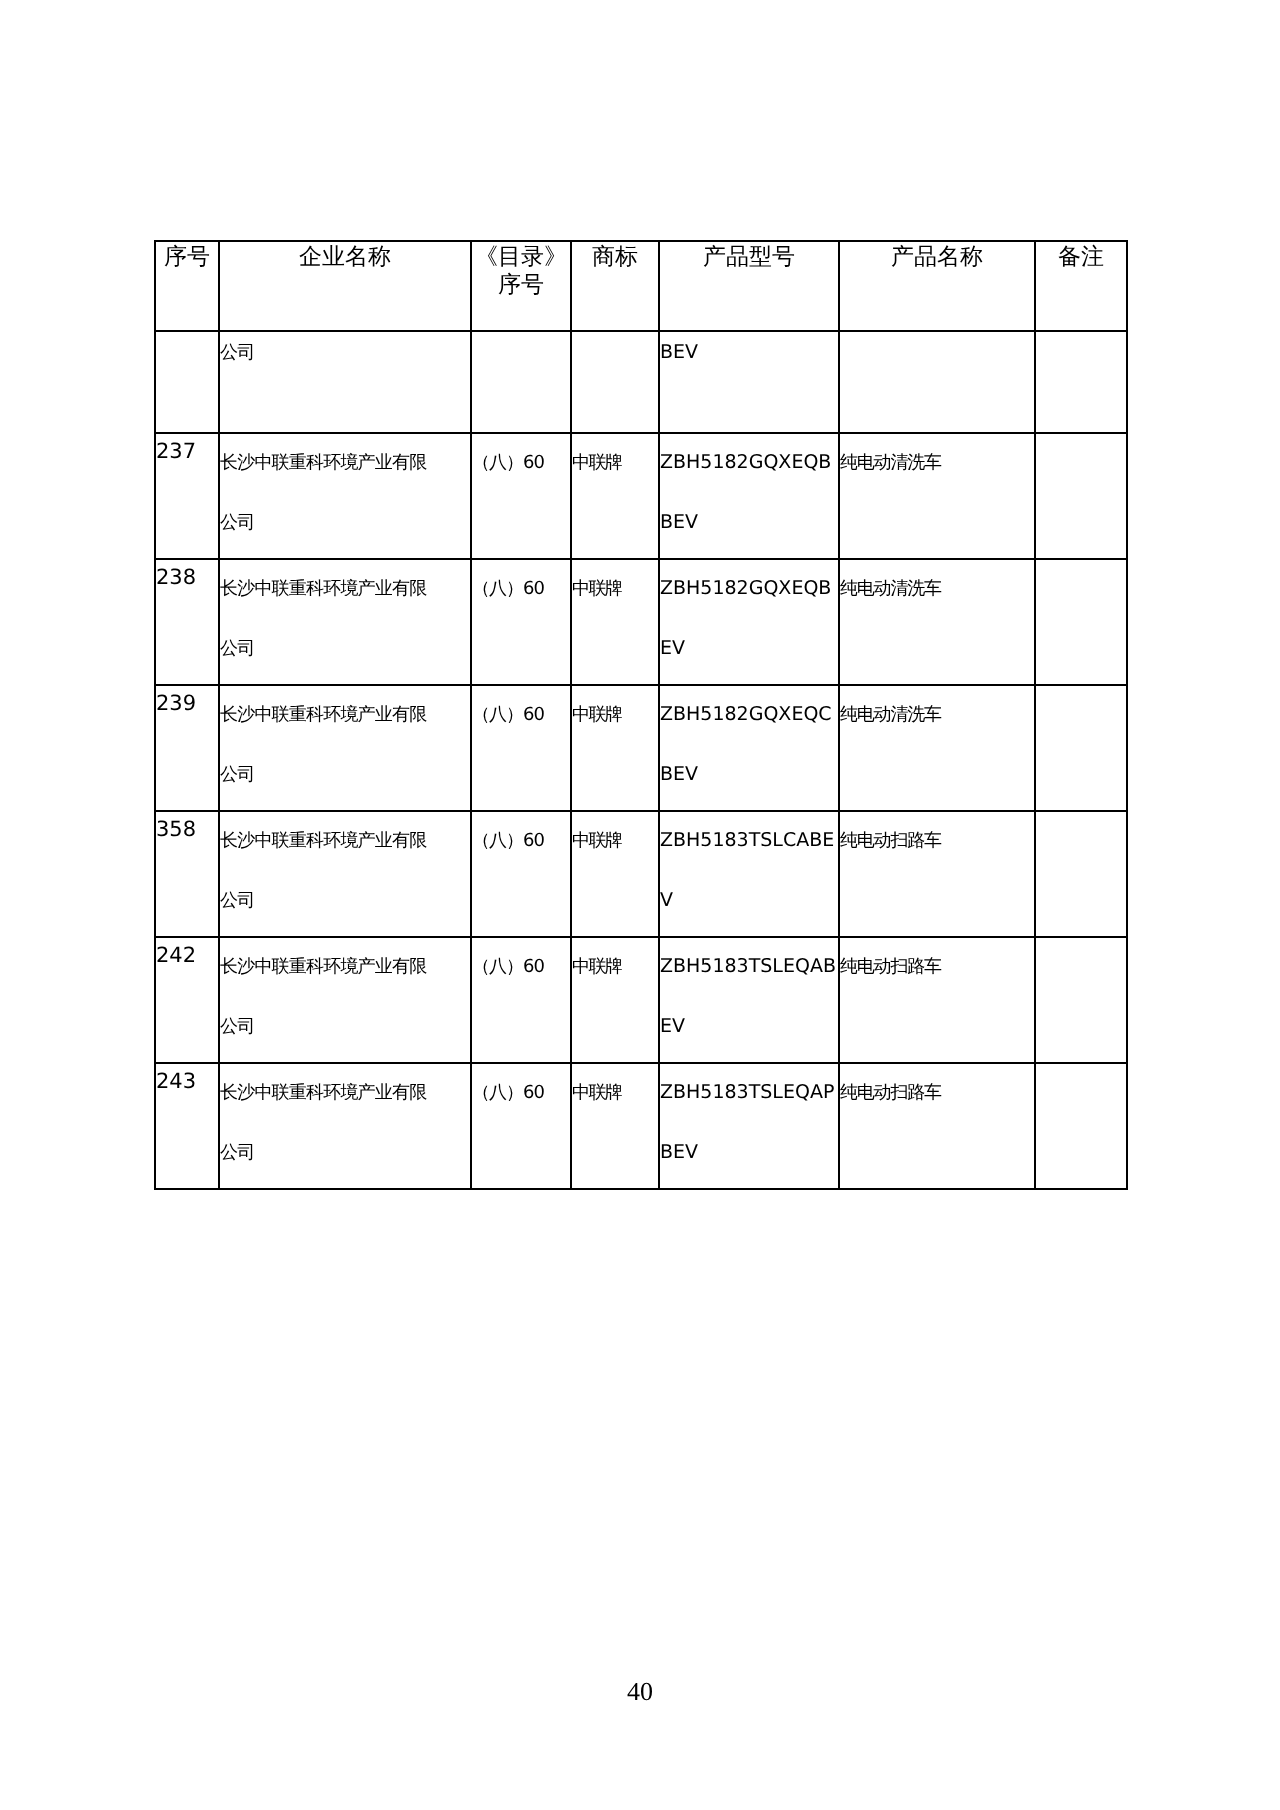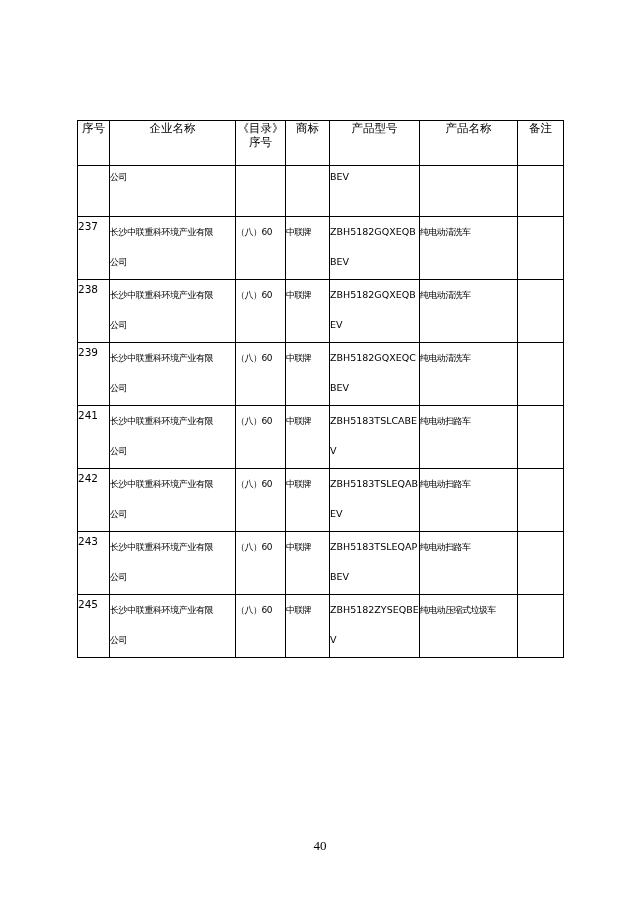--- a/index.html
+++ b/index.html
@@ -211,21 +211,21 @@
           <td class="cell-model">
             <span>ZBH5182GQXEQC</span>
             <span class="l2">BEV</span>
           </td>
           <td class="cell-name">纯电动清洗车</td>
           <td class="cell-note"></td>
         </tr>
 
 
         <tr>
-          <td class="cell-seq">241</td>
+          <td class="cell-seq">358</td>
           <td class="cell-ent">
             <span>长沙中联重科环境产业有限</span>
             <span class="l2">公司</span>
           </td>
           <td class="cell-cat">（八）60</td>
           <td class="cell-brand">中联牌</td>
           <td class="cell-model">
             <span>ZBH5183TSLCABE</span>
             <span class="l2">V</span>
           </td>
@@ -259,35 +259,20 @@
           <td class="cell-brand">中联牌</td>
           <td class="cell-model">
             <span>ZBH5183TSLEQAP</span>
             <span class="l2">BEV</span>
           </td>
           <td class="cell-name">纯电动扫路车</td>
           <td class="cell-note"></td>
         </tr>
 
 
-        <tr>
-          <td class="cell-seq">245</td>
-          <td class="cell-ent">
-            <span>长沙中联重科环境产业有限</span>
-            <span class="l2">公司</span>
-          </td>
-          <td class="cell-cat">（八）60</td>
-          <td class="cell-brand">中联牌</td>
-          <td class="cell-model">
-            <span>ZBH5182ZYSEQBE</span>
-            <span class="l2">V</span>
-          </td>
-          <td class="cell-name">纯电动压缩式垃圾车</td>
-          <td class="cell-note"></td>
-        </tr>
 
       </tbody>
     </table>
   </div>
 
   <div class="page-number">40</div>
 
 </div>
 
 </body></html>

